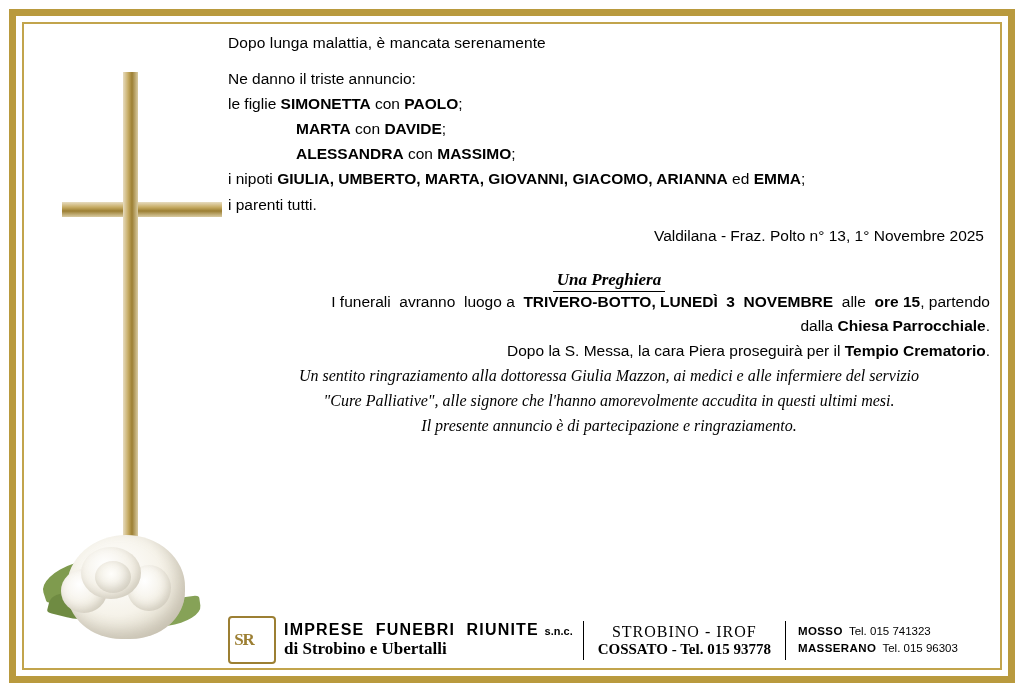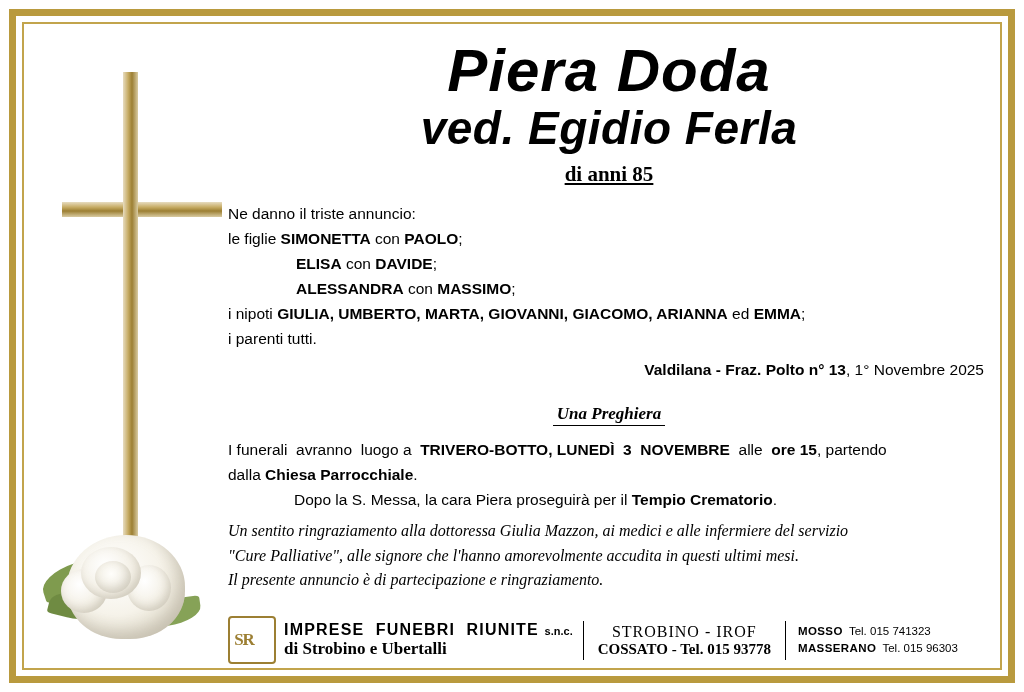--- a/index.html
+++ b/index.html
@@ -156,56 +156,55 @@
   .family .line { white-space: nowrap; }
   .family .indent { padding-left: 68px; }
   .family b { font-weight: bold; }
 
   .place-date {
     margin-top: 10px;
     font-size: 15.5px;
     text-align: right;
     padding-right: 6px;
   }
-  .place-date b { font-weight: bold; }
+  .place-date b { font-weight: normal; }
 
   .prayer {
     text-align: center;
     margin-top: 25px;
   }
   .prayer span {
     font-family: "Liberation Serif", serif;
     font-style: italic;
     font-weight: bold;
     font-size: 17px;
     border-bottom: 1.5px solid #000;
     padding: 0 4px 2px 4px;
   }
 
   .funeral {
-    margin-top: 14px;
     font-size: 15.5px;
     line-height: 1.6;
+    text-align: right;
   }
   .funeral b { font-weight: bold; }
   .funeral .l1 { white-space: nowrap; }
   .funeral .l3 { padding-left: 66px; }
 
   .rosary {
     margin-top: 4px;
     font-size: 15.2px;
     font-style: italic;
     text-align: center;
   }
   .thanks {
-    margin-top: 6px;
     font-family: "Liberation Serif", serif;
     font-size: 16px;
     font-style: italic;
-    text-align: left;
+    text-align: center;
     line-height: 1.55;
   }
 
   
   .footer {
     position: absolute;
     left: 228px;
     bottom: 28px;
     width: 762px;
     display: flex;
@@ -286,31 +285,27 @@
     <div class="leaf l3"></div>
     <div class="bloom"></div>
     <div class="petal p3"></div>
     <div class="petal p4"></div>
     <div class="petal p1"></div>
     <div class="petal p2"></div>
   </div>
 
   <div class="content">
 
-
-    <div class="name-block">
-      <div class="name">Piera  Doda</div>
-      <div class="name2">ved. Egidio Ferla</div>
-      <div class="age">di anni 85</div>
-    </div>
+    <div class="lede">Dopo lunga malattia, è mancata serenamente</div>
+
 
     <div class="family">
       <div class="line">Ne danno il triste annuncio:</div>
       <div class="line">le figlie <b>SIMONETTA</b> con <b>PAOLO</b>;</div>
-      <div class="line indent"><b>ELISA</b> con <b>DAVIDE</b>;</div>
+      <div class="line indent"><b>MARTA</b> con <b>DAVIDE</b>;</div>
       <div class="line indent"><b>ALESSANDRA</b> con <b>MASSIMO</b>;</div>
       <div class="line">i nipoti <b>GIULIA, UMBERTO, MARTA, GIOVANNI, GIACOMO, ARIANNA</b> ed <b>EMMA</b>;</div>
       <div class="line">i parenti tutti.</div>
     </div>
 
     <div class="place-date">
       <b>Valdilana - Fraz. Polto n° 13</b>, 1° Novembre 2025
     </div>
 
     <div class="prayer">

